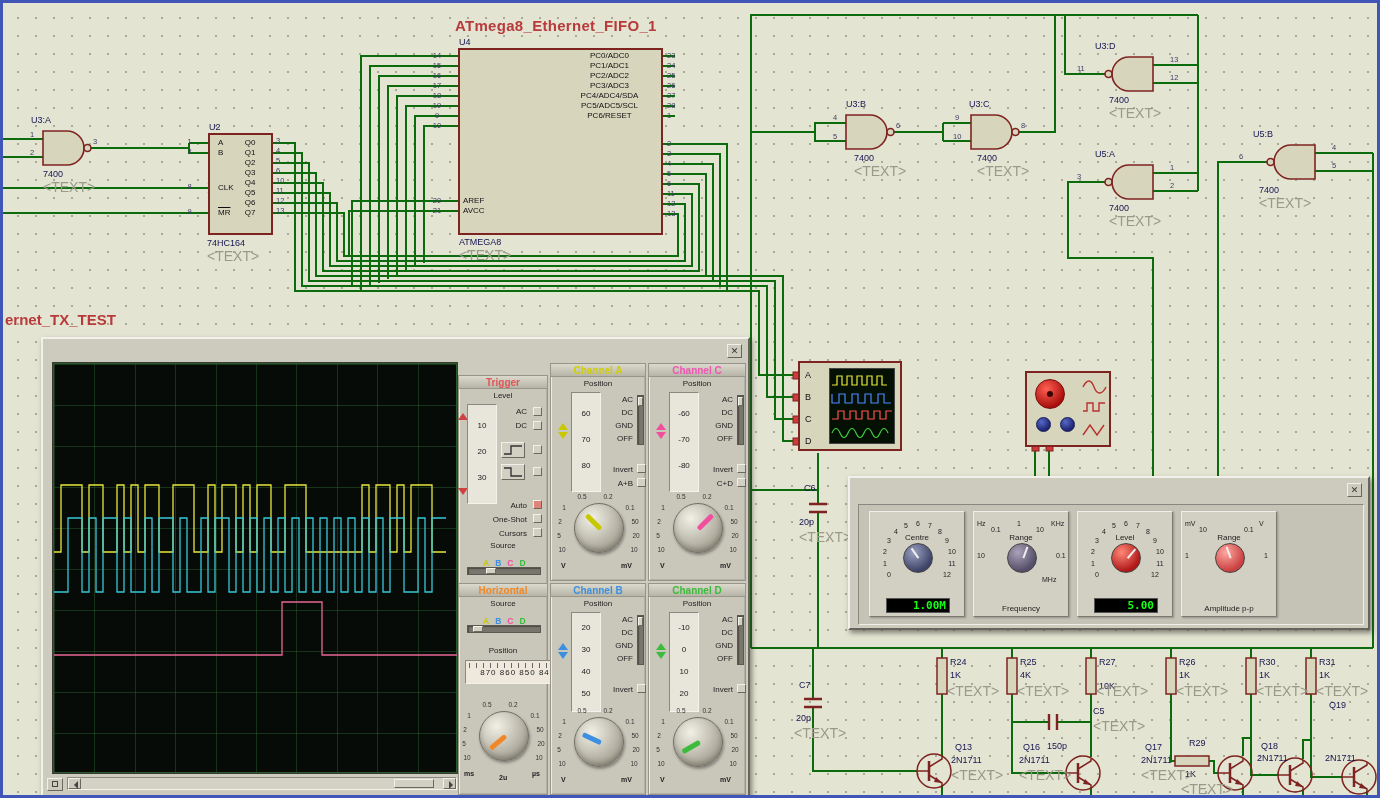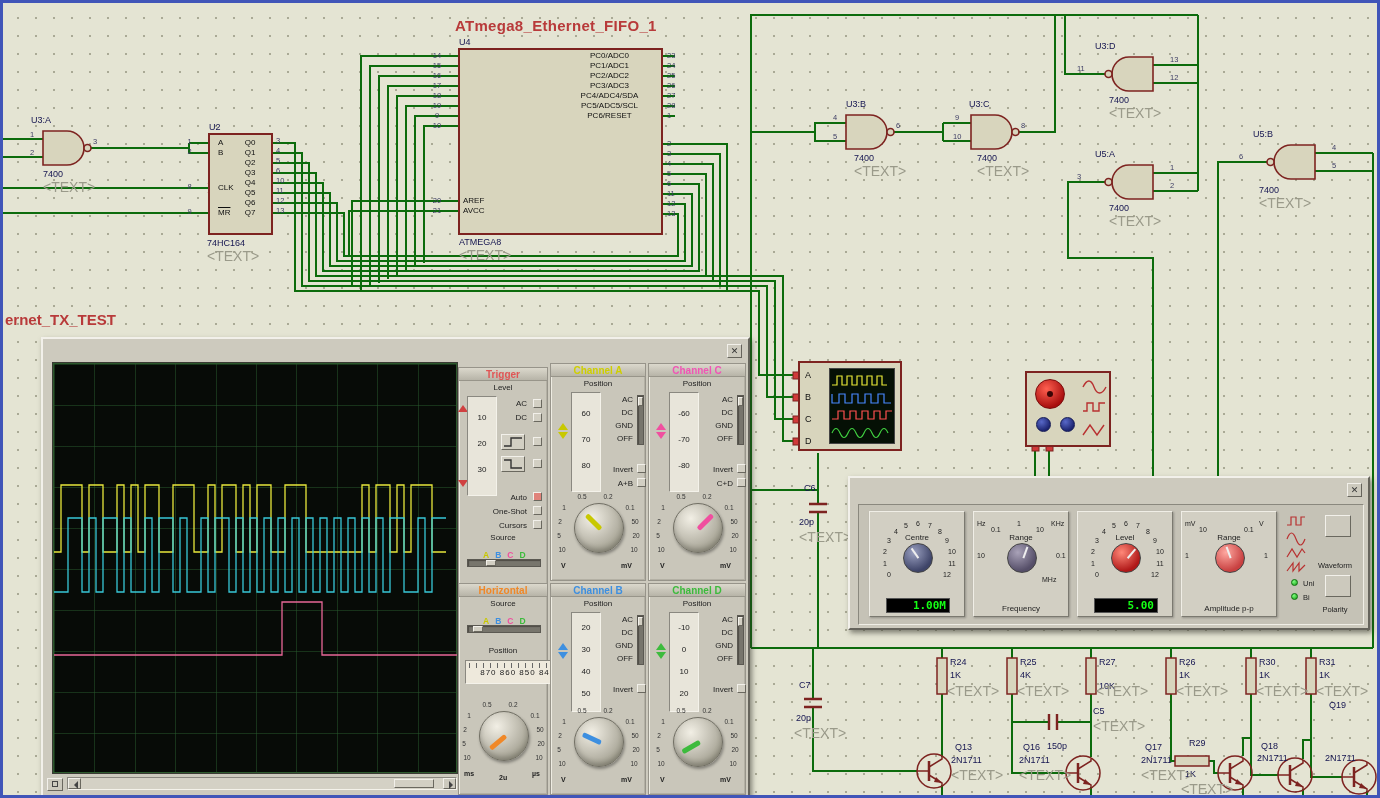--- a/index.html
+++ b/index.html
@@ -438,21 +438,21 @@
         </div>
     <div class="sbtn" style="right:0;top:0">
           <div class="tri" style="border:4px solid transparent;border-left-color:#444;margin-left:5px"></div>
         </div>
     <div class="ab gthumb" style="left:326px;top:1px;width:40px;height:9px"></div>
   </div>
   <div class="ab sbtn" style="left:4px;top:439px;width:16px;height:13px">
         <div style="width:6px;height:6px;border:1px solid #444;margin:2px auto"></div>
       </div>
 
-  <div class="ab sec" style="left:415px;top:28px;width:90px;height:218px">
+  <div class="ab sec" style="left:415px;top:36px;width:90px;height:218px">
     <div class="sec-h c-trig">Trigger</div>
     <div class="ab slbl" style="top:15px">Level</div>
     <div class="ab arup" style="left:-1px;top:32px;border-bottom-color:#d04040"></div>
     <div class="ab ardn" style="left:-1px;top:112px;border-top-color:#d04040"></div>
     <div class="ab tape tape3" style="left:8px;top:28px;height:100px">
           <div class="tnum">10</div>
           <div class="tnum">20</div>
           <div class="tnum">30</div>
         </div>
     <div class="ab brow" style="left:38px;top:31px;width:30px">AC</div>
@@ -761,33 +761,17 @@
             <span class="m m-l">1</span>
             <span class="m m-r">1</span>
           </div>
       <div class="sg-lbl">Range</div>
       <div class="sg-knob sgk4">
             <div class="sg-ptr" style="transform:rotate(-20deg)"></div>
           </div>
       <div class="sg-cap">Amplitude p-p</div>
     </div>
 
-    <div class="ab" style="left:424px;top:6px;width:78px;height:110px">
-      <svg class="ab" style="left:2px;top:2px" width="22" height="62">
-        <path d="M2,12 h4 v-8 h5 v8 h5 v-8 h4" stroke="#b83030" fill="none" stroke-width="1.2"></path>
-        <path d="M2,26 C5,18 8,18 11,26 S17,34 20,26" stroke="#b83030" fill="none" stroke-width="1.2"></path>
-        <path d="M2,44 L7,36 12,44 17,36 20,40" stroke="#b83030" fill="none" stroke-width="1.2"></path>
-        <path d="M2,58 L8,50 8,58 14,50 14,58 20,52" stroke="#b83030" fill="none" stroke-width="1.2"></path>
-      </svg>
-      <div class="ab bigbtn" style="left:42px;top:4px"></div>
-      <div class="ab ctl" style="left:26px;top:50px;width:52px">Waveform</div>
-      <div class="ab led" style="left:8px;top:68px"></div>
-      <div class="ab ctl" style="left:20px;top:68px">Uni</div>
-      <div class="ab led" style="left:8px;top:82px"></div>
-      <div class="ab ctl" style="left:20px;top:82px">Bi</div>
-      <div class="ab bigbtn" style="left:42px;top:64px"></div>
-      <div class="ab ctl" style="left:26px;top:94px;width:52px">Polarity</div>
-    </div>
 
   </div>
 </div>
 
 </div>
 
 </body></html>

